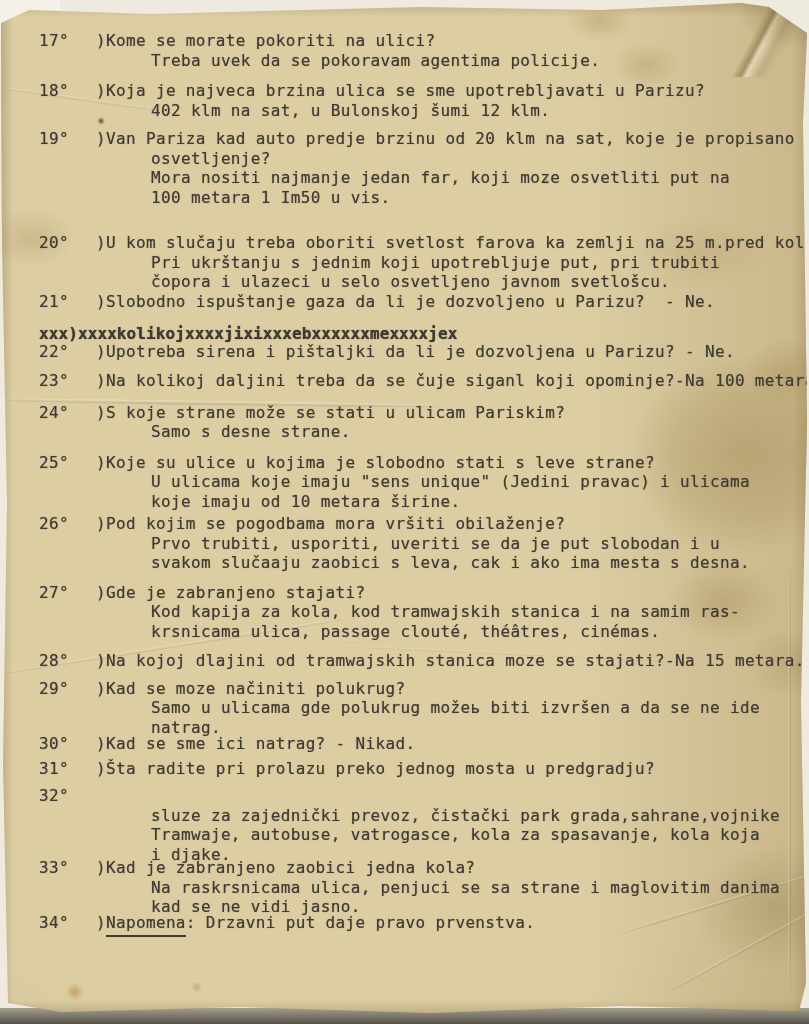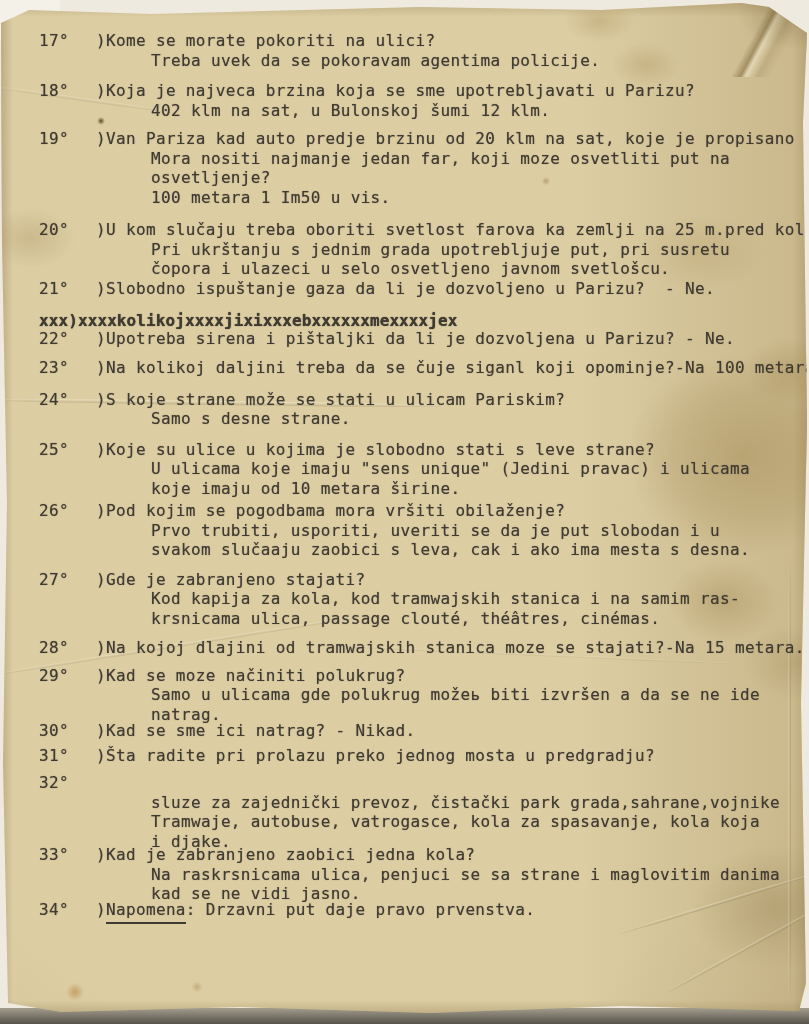--- a/index.html
+++ b/index.html
@@ -98,34 +98,34 @@
   <div class="crease cr7"></div>
 
   <div class="text-layer">
 
     <div class="block">
       <div class="line q"><span class="num">17°</span><span class="qt">)Kome se morate pokoriti na ulici?</span></div>
       <div class="line a">Treba uvek da se pokoravam agentima policije.</div>
     </div>
 
     <div class="block" style="margin-top:11px">
-      <div class="line q"><span class="num">18°</span><span class="qt">)Koja je najveca brzina koja se sme upotrebljavati u Parizu?</span></div>
+      <div class="line q"><span class="num">18°</span><span class="qt">)Koja je najveca brzina ulica se sme upotrebljavati u Parizu?</span></div>
       <div class="line a">402 klm na sat, u Bulonskoj šumi 12 klm.</div>
     </div>
 
     <div class="block" style="margin-top:9px">
       <div class="line q"><span class="num">19°</span><span class="qt">)Van Pariza kad auto predje brzinu od 20 klm na sat, koje je propisano</span></div>
+      <div class="line a">osvetljenje?</div>
       <div class="line a">Mora nositi najmanje jedan far, koji moze osvetliti put na</div>
-      <div class="line a">osvetljenje?</div>
       <div class="line a">100 metara 1 Im50 u vis.</div>
     </div>
 
-    <div class="block" style="margin-top:13px">
+    <div class="block" style="margin-top:26px">
       <div class="line q"><span class="num">20°</span><span class="qt">)U kom slučaju treba oboriti svetlost farova ka zemlji na 25 m.pred kola</span></div>
-      <div class="line a">Pri ukrštanju s jednim grada upotrebljuje put, pri susretu</div>
+      <div class="line a">Pri ukrštanju s jednim koji upotrebljuje put, pri trubiti</div>
       <div class="line a">čopora i ulazeci u selo osvetljeno javnom svetlošcu.</div>
     </div>
 
     <div class="block" style="">
       <div class="line q"><span class="num">21°</span><span class="qt">)Slobodno ispuštanje gaza da li je dozvoljeno u Parizu?  - Ne.</span></div>
     </div>
 
     <div class="line struck" style="margin-top:13px">xxx)xxxxkolikojxxxxjixixxxebxxxxxxmexxxxjex</div>
 
     <div class="block" style="margin-top:-2px">

